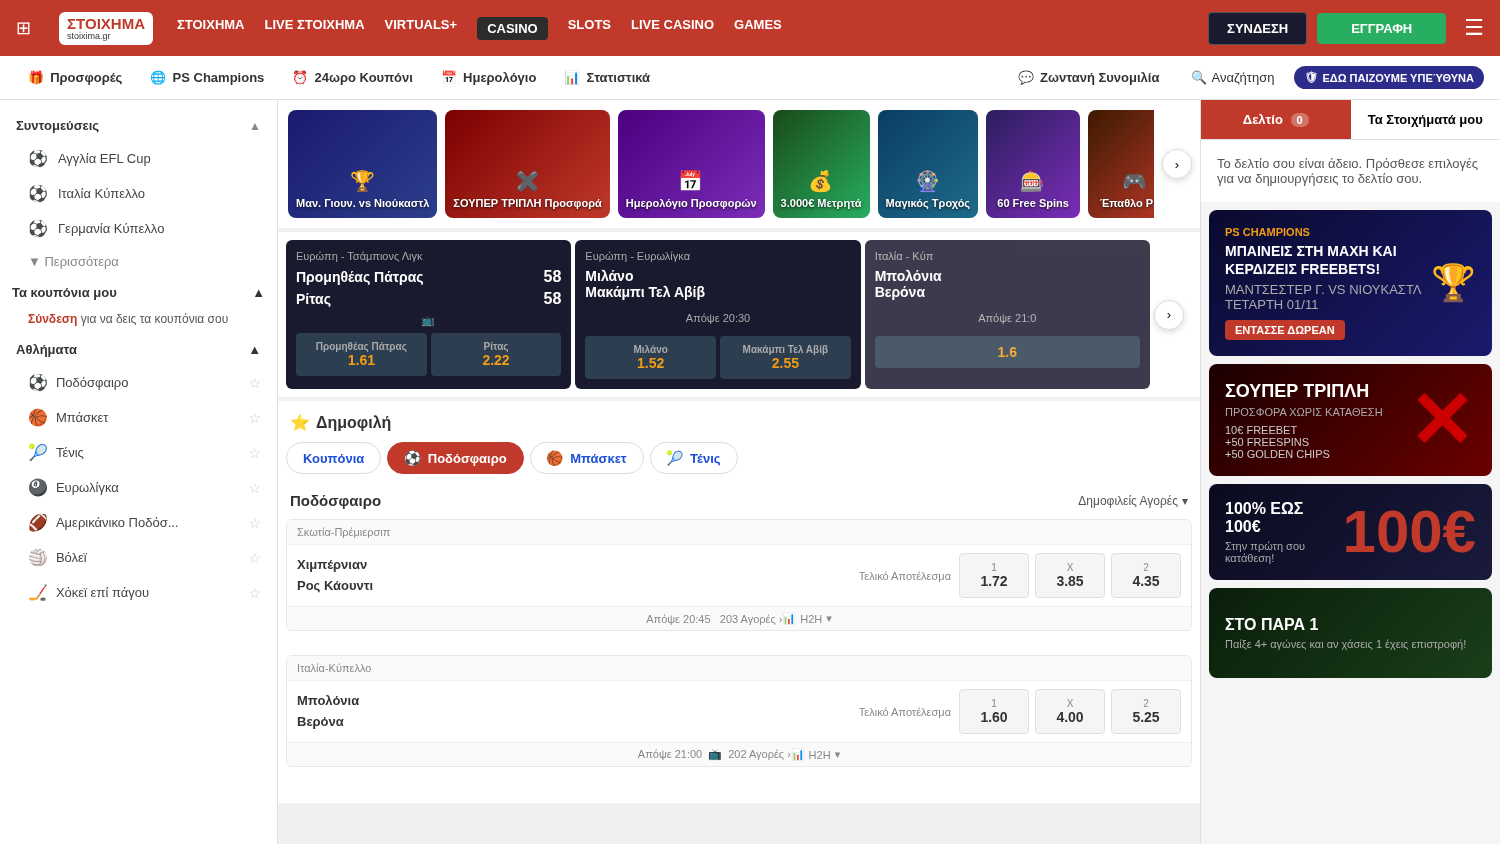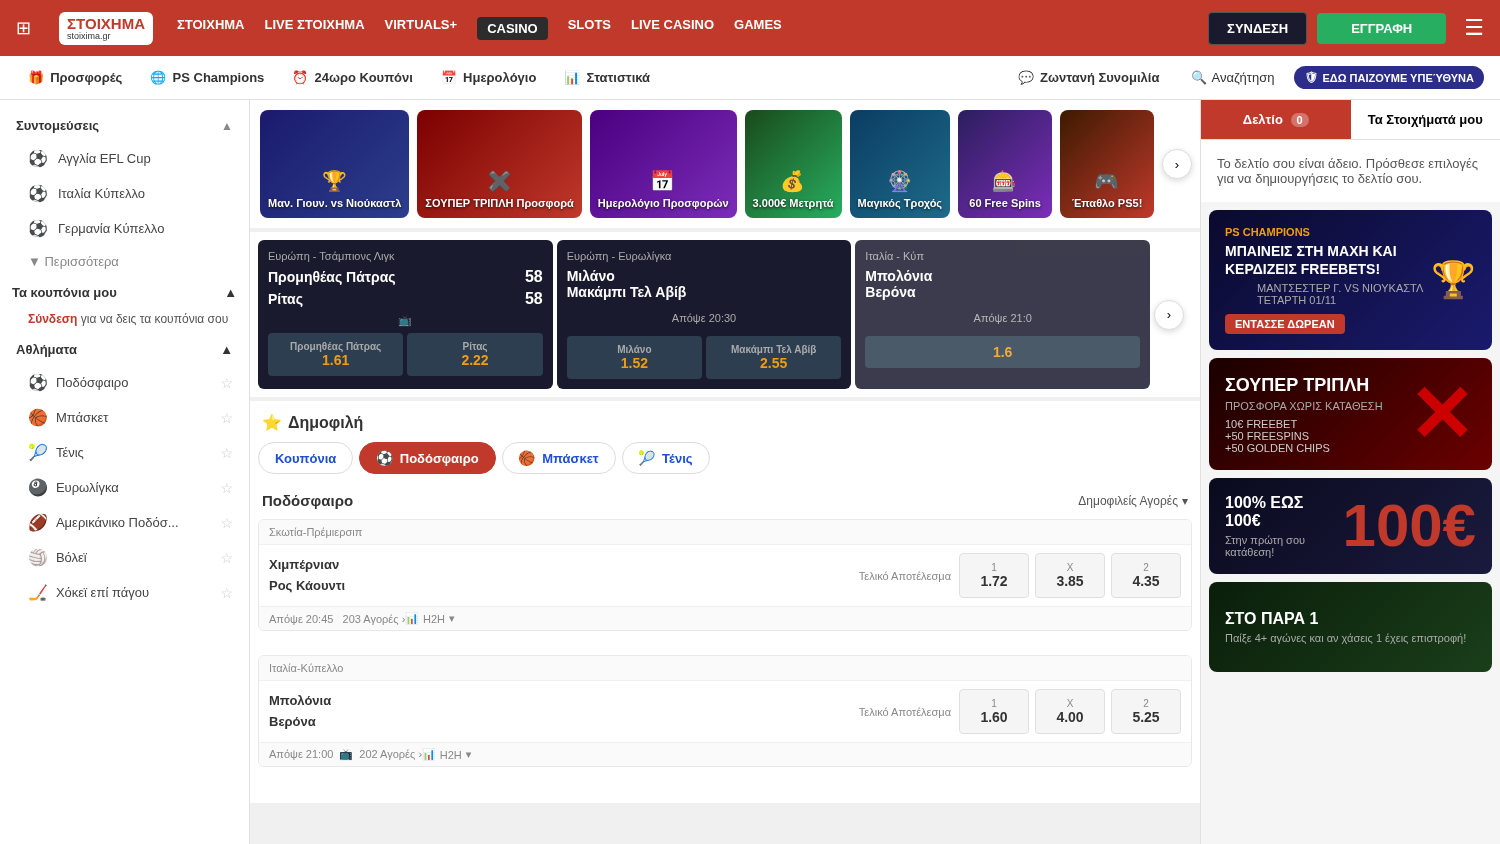--- a/index.html
+++ b/index.html
@@ -96,21 +96,21 @@
     }
 
     
     .main-layout {
       display: flex;
       height: calc(844px - 100px);
     }
 
     
     .sidebar {
-      width: 250px;
+      width: 278px;
       background: #fff;
       border-right: 1px solid #e0e0e0;
       overflow-y: auto;
       padding: 10px 0;
     }
     .sidebar-section-header {
       display: flex;
       align-items: center;
       justify-content: space-between;
       padding: 8px 16px;
@@ -363,21 +363,21 @@
       border-radius: 4px;
       padding: 8px 14px;
       text-align: center;
       cursor: pointer;
       min-width: 70px;
     }
     .odd-btn-label { font-size: 10px; color: #888; display: block; }
     .odd-btn-val { font-weight: 700; font-size: 14px; color: #333; display: block; }
     .match-row-footer {
       display: flex;
-      justify-content: flex-start;
+      justify-content: center;
       align-items: center;
       padding: 5px 10px;
       background: #fafafa;
       border-top: 1px solid #f0f0f0;
       font-size: 11px;
       color: #888;
     }
     .h2h-link { display: flex; align-items: center; gap: 4px; cursor: pointer; color: #888; }
 
     
@@ -861,21 +861,21 @@
     </div>
     <div class="betslip-empty">
       <p>Το δελτίο σου είναι άδειο. Πρόσθεσε επιλογές για να δημιουργήσεις το δελτίο σου.</p>
     </div>
 
     <div class="promo-banner">
       <div class="promo-banner-1">
         <div class="promo-text-block">
           <div style="font-size:11px;color:#f39c12;font-weight:700;margin-bottom:4px;">PS CHAMPIONS</div>
           <div style="font-weight:900;font-size:14px;color:#fff;line-height:1.3;">ΜΠΑΙΝΕΙΣ ΣΤΗ ΜΑΧΗ ΚΑΙ ΚΕΡΔΙΖΕΙΣ FREEBETS!</div>
-          <div style="font-size:11px;color:#aaa;margin-top:4px;margin-left:32px;">ΜΑΝΤΣΕΣΤΕΡ Γ. VS ΝΙΟΥΚΑΣΤΛ ΤΕΤΑΡΤΗ 01/11</div>
+          <div style="font-size:13px;color:#aaa;margin-top:4px;">ΜΑΝΤΣΕΣΤΕΡ Γ. VS ΝΙΟΥΚΑΣΤΛ ΤΕΤΑΡΤΗ 01/11</div>
           <div style="background:#c0392b;color:#fff;padding:4px 10px;border-radius:4px;font-size:11px;font-weight:700;margin-top:8px;display:inline-block;cursor:pointer;">ΕΝΤΑΣΣΕ ΔΩΡΕΑΝ</div>
         </div>
         <div style="font-size:36px;">🏆</div>
       </div>
     </div>
 
     <div class="promo-banner">
       <div class="promo-banner-2">
         <div class="promo-text-block">
           <div style="font-weight:900;font-size:18px;color:#fff;line-height:1.2;">ΣΟΥΠΕΡ ΤΡΙΠΛΗ</div>

